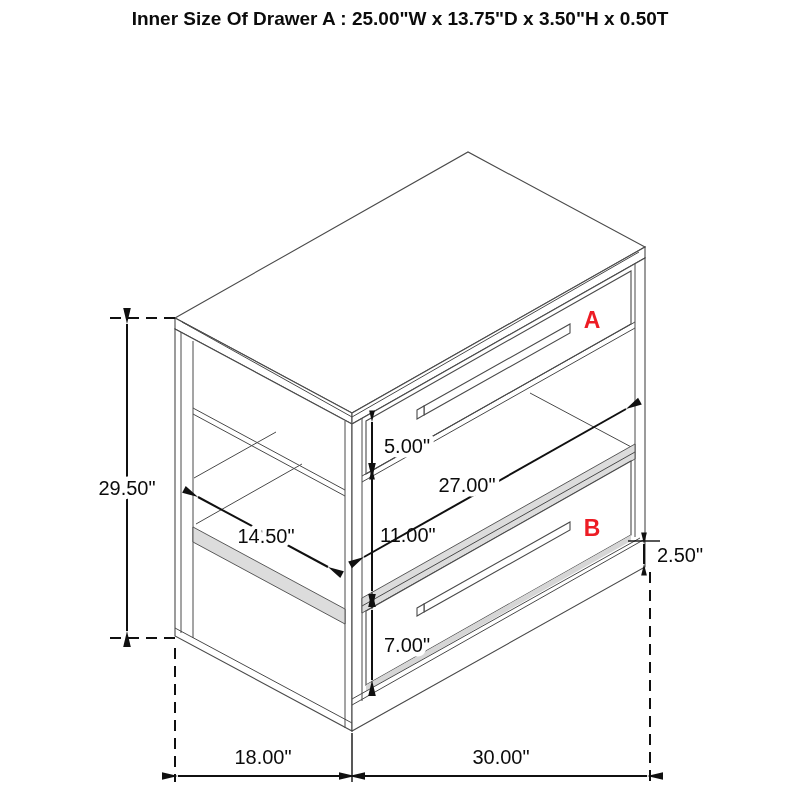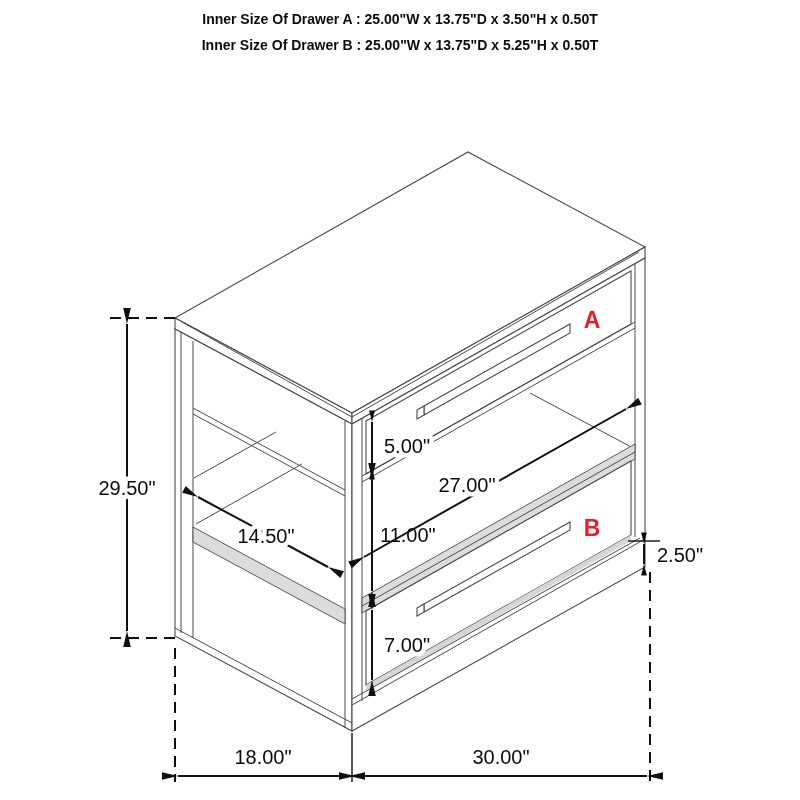--- a/index.html
+++ b/index.html
@@ -11,21 +11,21 @@
     overflow: hidden;
     font-family: "Liberation Sans", sans-serif;
   }
   .hdr {
     position: absolute;
     top: 6px;
     left: 0;
     width: 800px;
     text-align: center;
     color: #0b0b0b;
-    font-size: 14px;
+    font-size: 19px;
     font-weight: bold;
     line-height: 26px;
     letter-spacing: 0px;
   }
   svg.diagram { position: absolute; top: 0; left: 0; }
   .figline   { stroke: #4a4a4a; stroke-width: 1;   fill: none; }
   .figpoly   { stroke: #4a4a4a; stroke-width: 1.1; fill: #ffffff; }
   .figshade  { stroke: #4a4a4a; stroke-width: 0.9; fill: #dcdcdc; }
   .figshade2 { stroke: none;    fill: #d6d6d6; }
   .dim       { stroke: #101010; stroke-width: 2;   fill: none; }
@@ -50,21 +50,20 @@
     stroke-linejoin: round;
   }
 </style>
 </head>
 <body>
 
 <div class="stage">
 
   <div class="hdr">
     <div>Inner Size Of Drawer A : 25.00"W x 13.75"D x 3.50"H x 0.50T</div>
-    <div>Inner Size Of Drawer B : 25.00"W x 13.75"D x 5.25"H x 0.50T</div>
   </div>
 
   <svg class="diagram" width="800" height="800" viewBox="0 0 800 800" xmlns="http://www.w3.org/2000/svg">
 
     <defs>
       <marker id="ah" markerUnits="userSpaceOnUse" markerWidth="18" markerHeight="12" refX="1" refY="6" orient="auto-start-reverse">
         <path d="M1,6 L17,2.2 L17,9.8 Z" fill="#101010"></path>
       </marker>
       <marker id="ahs" markerUnits="userSpaceOnUse" markerWidth="13" markerHeight="9" refX="0.5" refY="4.5" orient="auto-start-reverse">
         <path d="M0.5,4.5 L12,1.6 L12,7.4 Z" fill="#101010"></path>

